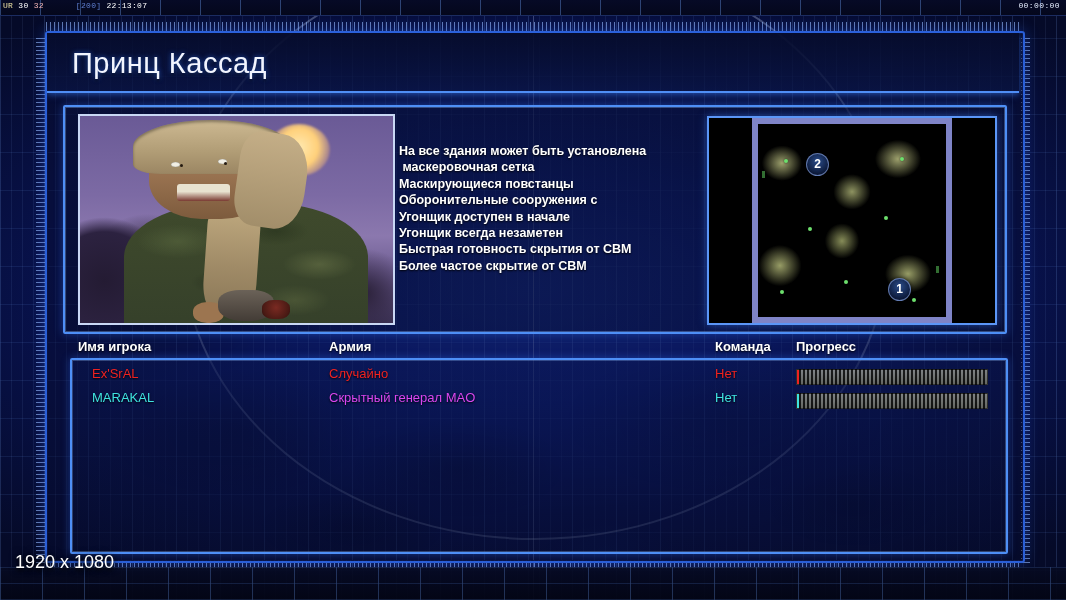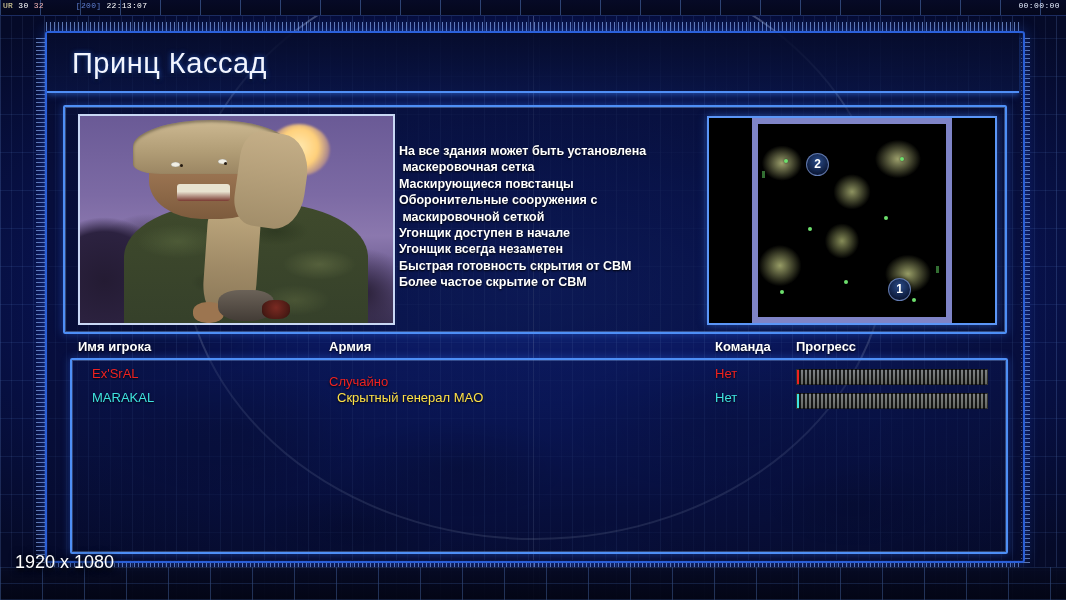--- a/index.html
+++ b/index.html
@@ -271,21 +271,20 @@
     <div class="p-hand"></div>
     <div class="p-teapot"></div>
     <div class="p-cup"></div>
   </div>
 
   <div class="desc" id="desc-list">
       <div class="desc-line">На все здания может быть установлена</div>
       <div class="desc-line"> маскеровочная сетка</div>
       <div class="desc-line">Маскирующиеся повстанцы</div>
       <div class="desc-line">Оборонительные сооружения с</div>
-      <div class="desc-line"> маскировочной сеткой</div>
       <div class="desc-line">Угонщик доступен в начале</div>
       <div class="desc-line">Угонщик всегда незаметен</div>
       <div class="desc-line">Быстрая готовность скрытия от СВМ</div>
       <div class="desc-line">Более частое скрытие от СВМ</div>
     </div>
 
   <div class="minimap-wrap">
     <div class="mm-black l"></div>
     <div class="mm-black r"></div>
     <div class="mm-map">
@@ -311,29 +310,29 @@
     <div class="th" id="th-name">Имя игрока</div>
     <div class="th" id="th-army">Армия</div>
     <div class="th" id="th-team">Команда</div>
     <div class="th" id="th-prog">Прогресс</div>
   </div>
 
   <div class="list-panel"></div>
   <div id="rows-host">
       <div class="row" style="top: 366px;">
         <div class="cell c-name" style="color: rgb(238, 34, 34);">Ex'SrAL</div>
-        <div class="cell c-army" style="color: rgb(238, 34, 34); margin-top: 8px;">Случайно</div>
+        <div class="cell c-army" style="color: rgb(238, 34, 34);">Случайно</div>
         <div class="cell c-team" style="color: rgb(238, 34, 34);">Нет</div>
         <div class="pbar">
           <div class="pfill" style="width: 2px; background: rgb(238, 34, 34);"></div>
         </div>
       </div>
       <div class="row" style="top: 390px;">
         <div class="cell c-name" style="color: rgb(63, 227, 224);">MARAKAL</div>
-        <div class="cell c-army" style="color: #fde047; margin-left: 8px;">Скрытный генерал MAO</div>
+        <div class="cell c-army" style="color: #d946ef;">Скрытный генерал MAO</div>
         <div class="cell c-team" style="color: rgb(63, 227, 224);">Нет</div>
         <div class="pbar">
           <div class="pfill" style="width: 2px; background: rgb(63, 227, 224);"></div>
         </div>
       </div>
     </div>
 
   <div class="bottom-bar"></div>
   <div class="bottom-ticks"></div>
   <div class="res-text">1920 x 1080</div>

